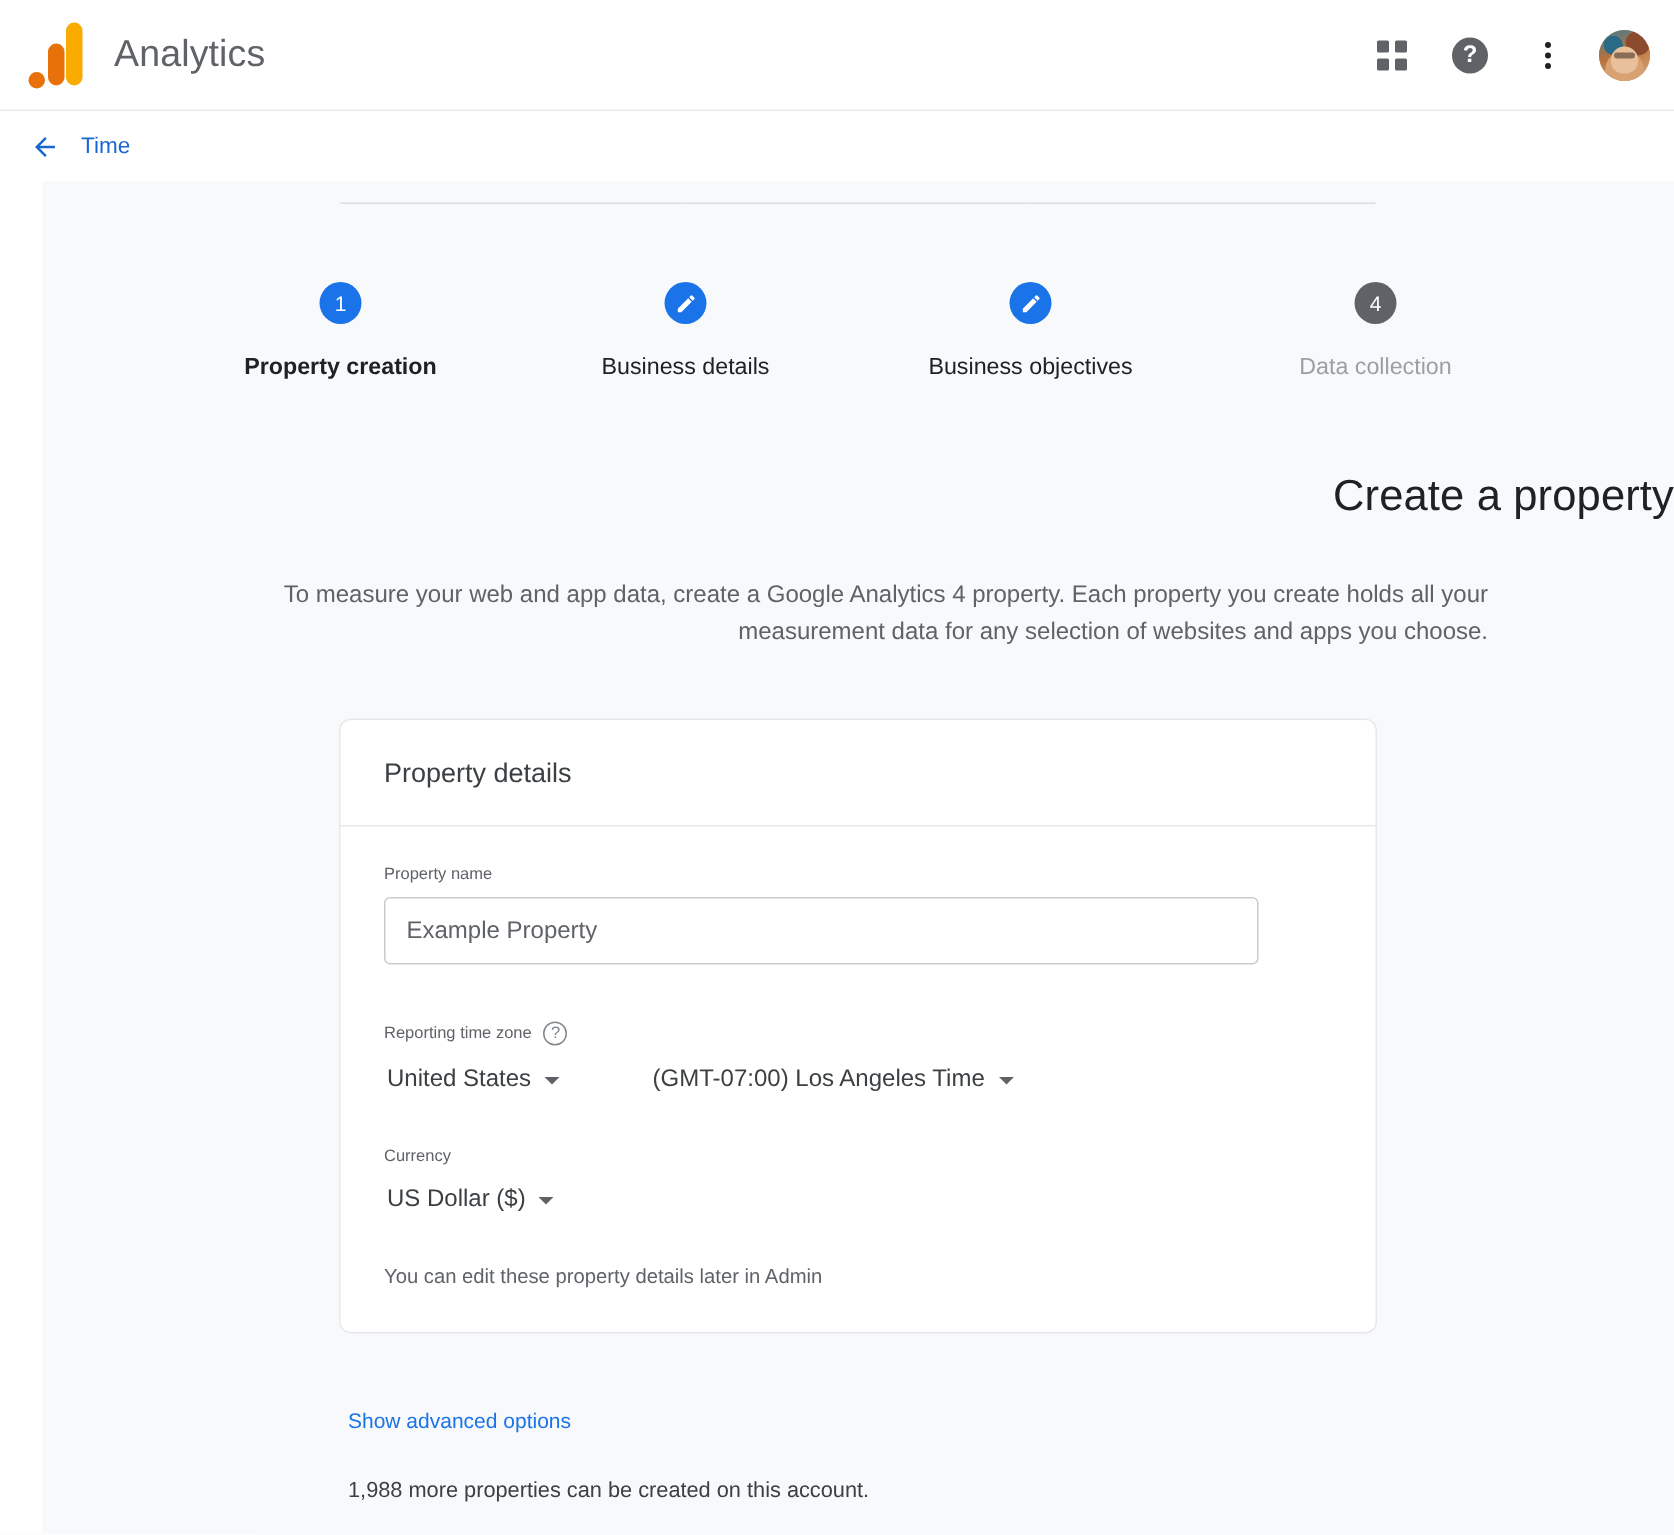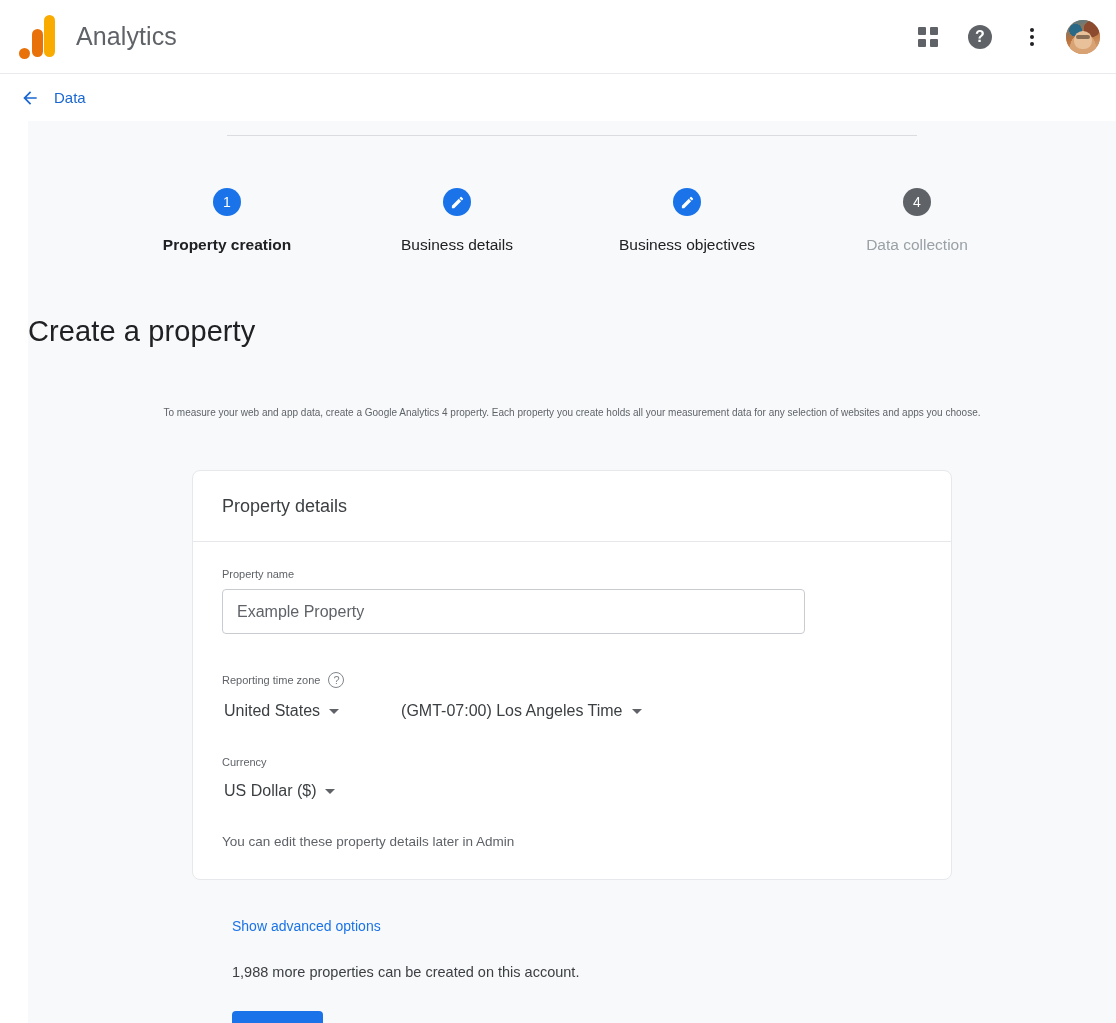--- a/index.html
+++ b/index.html
@@ -206,40 +206,40 @@
   .connector {
     position: absolute;
     top: 14px;
     height: 1px;
     background: #dadce0;
     z-index: 1;
   }
 
   
   .page-title {
-    text-align: left;
+    text-align: right;
     font-size: 29px;
     color: #202124;
     font-weight: 400;
     margin: 61px 0 0 0;
     letter-spacing: 0.1px;
   }
   .page-sub {
-    margin: 52px auto 0 auto;
+    margin: 36px auto 0 auto;
     width: 840px;
-    text-align: center;
-    font-size: 10px;
+    text-align: right;
+    font-size: 16px;
     line-height: 25px;
     color: #5f6368;
   }
 
   
   .card {
-    width: 760px;
-    margin: 45px auto 4px auto;
+    width: 692px;
+    margin: 45px auto 16px auto;
     background: #ffffff;
     border: 1px solid #e6e8eb;
     border-radius: 8px;
   }
   .card-head {
     padding: 25px 29px 24px 29px;
     border-bottom: 1px solid #e6e8eb;
   }
   .card-head-title {
     font-size: 18px;
@@ -386,21 +386,21 @@
         <span class="f3"></span>
     </div>
   </div>
 </div>
 
 <div class="backbar">
   <div class="back-link">
     <svg class="back-arrow" width="20" height="20" viewBox="0 0 24 24">
       <path d="M20 11H7.8l5.6-5.6L12 4l-8 8 8 8 1.4-1.4L7.8 13H20v-2z" fill="#1967d2"></path>
     </svg>
-    <span>Data</span>
+    <span>Time</span>
   </div>
 </div>
 
 <div class="body-wrap">
   <div class="left-rail"></div>
 
   <div class="content">
 
     <div class="stepper">
       <div class="connector" style="left:12.5%; right:62.5%;"></div>

